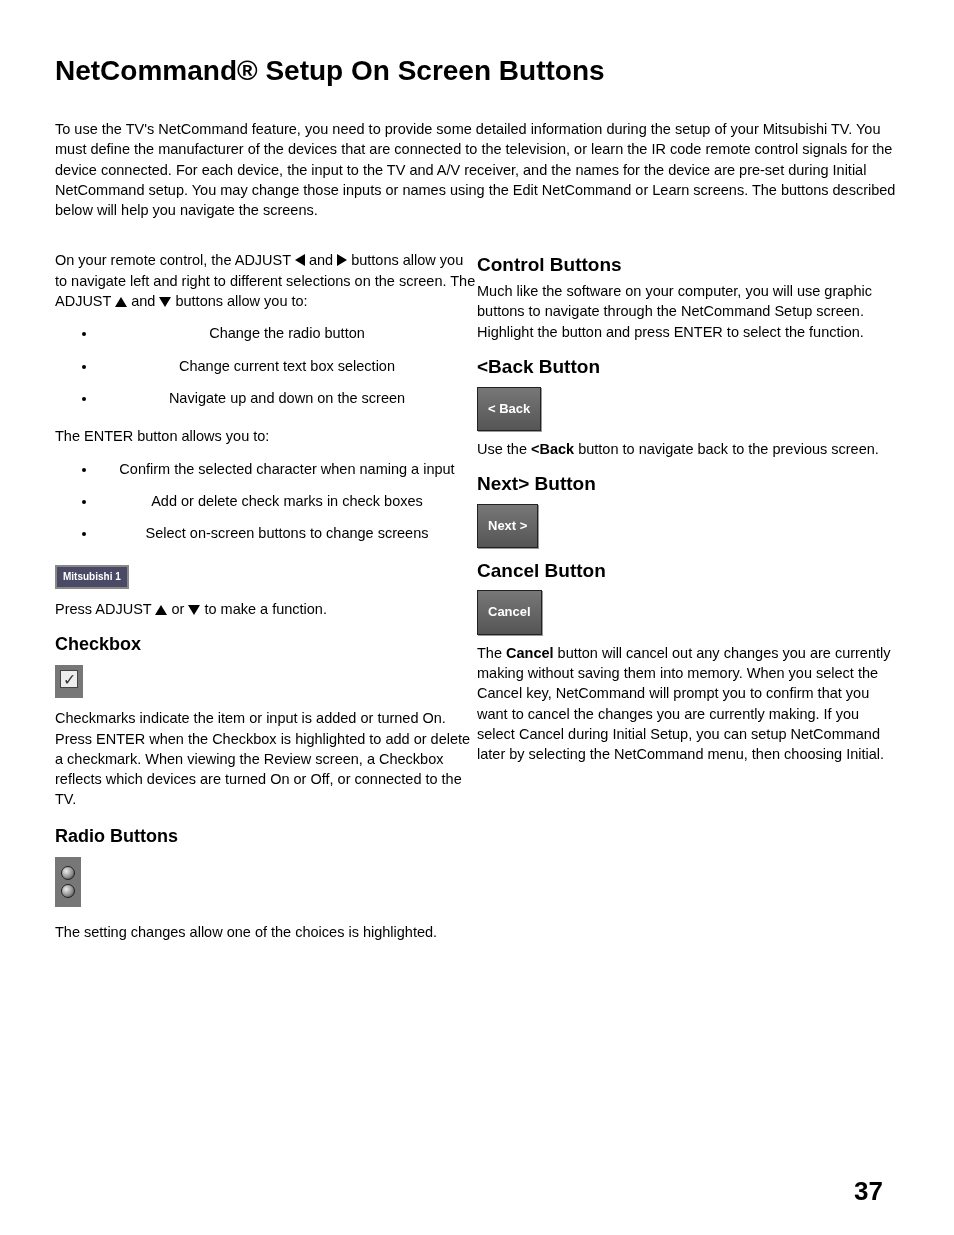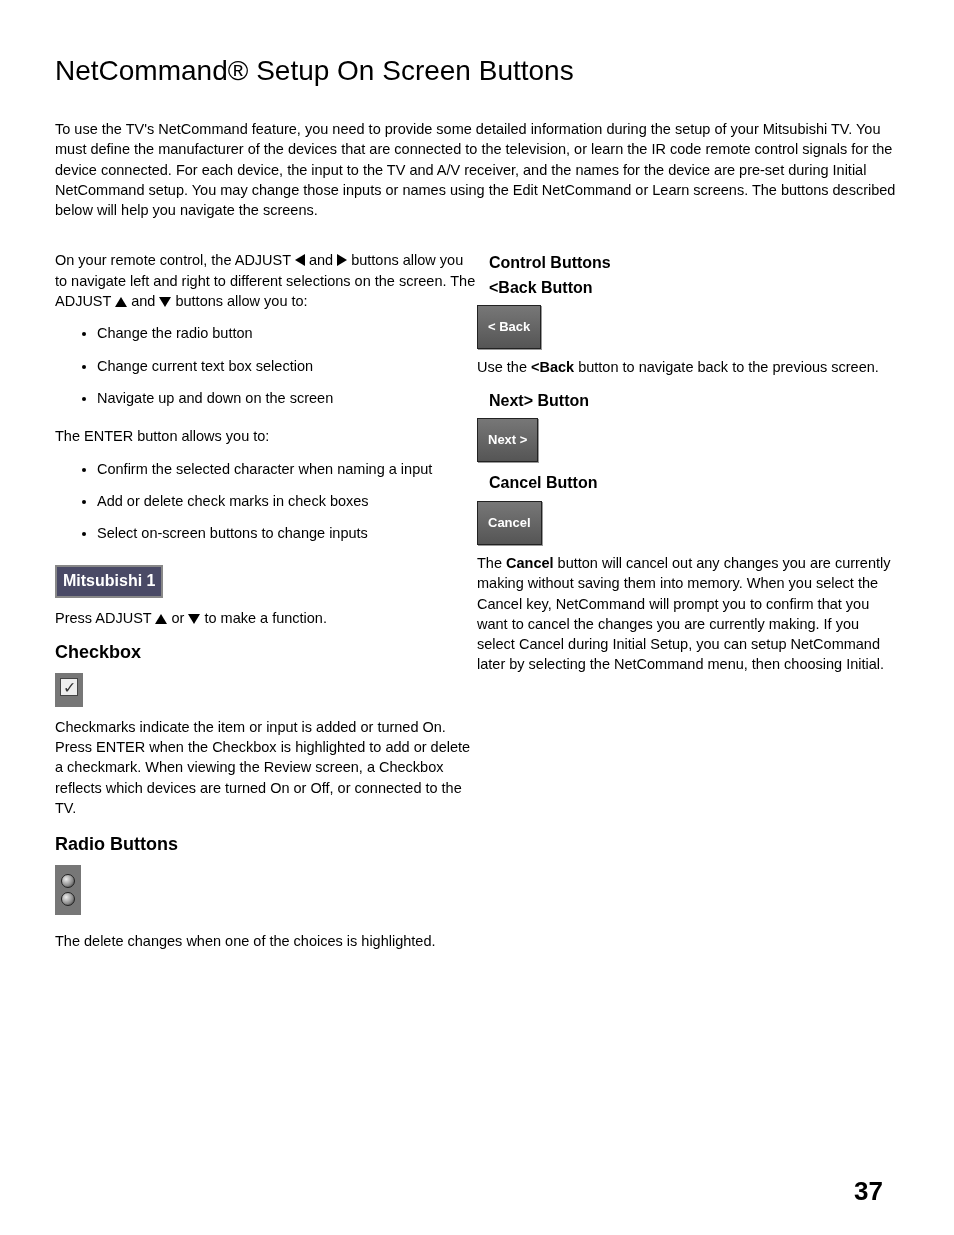--- a/index.html
+++ b/index.html
@@ -7,21 +7,21 @@
     font-family: Arial, Helvetica, sans-serif;
     width: 954px;
     height: 1235px;
     background: #fff;
     color: #000;
     position: relative;
     padding: 55px 55px 40px 55px;
   }
   .page-title {
     font-size: 28px;
-    font-weight: normal;
+    font-weight: bold;
     margin-bottom: 32px;
   }
   .intro {
     font-size: 14.5px;
     line-height: 1.4;
     margin-bottom: 30px;
   }
   .columns {
     display: flex;
   }
@@ -29,51 +29,50 @@
     flex: 1;
     font-size: 14.5px;
     line-height: 1.4;
   }
   .col p { margin-bottom: 12px; }
   .section-lead { margin-bottom: 6px; }
   ul.bullets {
     list-style: disc;
     margin: 0 0 18px 42px;
   }
-  ul.bullets li { margin-bottom: 12px; }
+  ul.bullets li { margin-bottom: 12px; text-align: center; }
   .subhead {
     font-size: 18px;
     font-weight: bold;
     margin-top: 6px;
     margin-bottom: 4px;
   }
   .subhead-big {
-    font-size: 16px;
+    font-size: 19px;
     font-weight: bold;
     margin-top: 2px;
     margin-bottom: 2px;
-    margin-left: 12px;
   }
   .ui-btn {
     display: inline-block;
     background: linear-gradient(#777,#555);
     border: 1px solid #222;
     color: #fff;
     font-weight: bold;
     font-size: 13px;
     padding: 12px 10px;
     margin: 4px 0 8px 0;
     box-shadow: 1px 1px 0 #999;
   }
   .ui-textbox {
     display: inline-block;
     background: #4a4a66;
     border: 2px solid #888;
     color: #fff;
-    font-size: 16px;
+    font-size: 10px;
     font-weight: bold;
     padding: 3px 6px;
     margin: 4px 0 10px 0;
   }
   .ui-checkbox-wrap {
     display: inline-block;
     background: #777;
     padding: 5px;
     margin: 4px 0 10px 0;
   }
@@ -140,44 +139,45 @@
     <ul class="bullets">
       <li>Change the radio button</li>
       <li>Change current text box selection</li>
       <li>Navigate up and down on the screen</li>
     </ul>
 
     <p class="section-lead">The ENTER button allows you to:</p>
     <ul class="bullets">
       <li>Confirm the selected character when naming a input</li>
       <li>Add or delete check marks in check boxes</li>
-      <li>Select on-screen buttons to change inputs</li>
+      <li>Select on-screen buttons to change screens</li>
     </ul>
 
     <div class="ui-textbox">Mitsubishi 1</div>
     <p>
       <span>Press ADJUST </span><span class="tri tri-up"></span><span> or </span><span class="tri tri-down"></span><span> to make a function.</span>
     </p>
 
     <div class="subhead">Checkbox</div>
     <div class="ui-checkbox-wrap"><span class="ui-checkbox"></span></div>
     <p>Checkmarks indicate the item or input is added or turned On.  Press ENTER when the Checkbox is highlighted to add or delete a checkmark. When viewing the Review screen, a Checkbox reflects which devices are turned On or Off, or connected to the TV.</p>
 
     <div class="subhead" style="margin-top:14px">Radio Buttons</div>
     <div class="ui-radio-wrap">
       <span class="ui-radio"></span>
       <span class="ui-radio"></span>
     </div>
-    <p>The delete changes when one of the choices is highlighted.</p>
+    <p>The setting changes allow one of the choices is highlighted.</p>
 
   </div>
 
   <div class="col">
 
     <div class="subhead-big">Control Buttons</div>
+    <p>Much like the software on your computer, you will use graphic buttons to navigate through the NetCommand Setup screen.  Highlight the button and press ENTER to select the function.</p>
 
     <div class="subhead-big">&lt;Back Button</div>
     <div class="ui-btn">&lt; Back</div>
     <p>
       <span>Use the </span><b>&lt;Back</b><span> button to navigate back to the previous screen.</span>
     </p>
 
     <div class="subhead-big">Next&gt; Button</div>
     <div class="ui-btn">Next &gt;</div>
 

